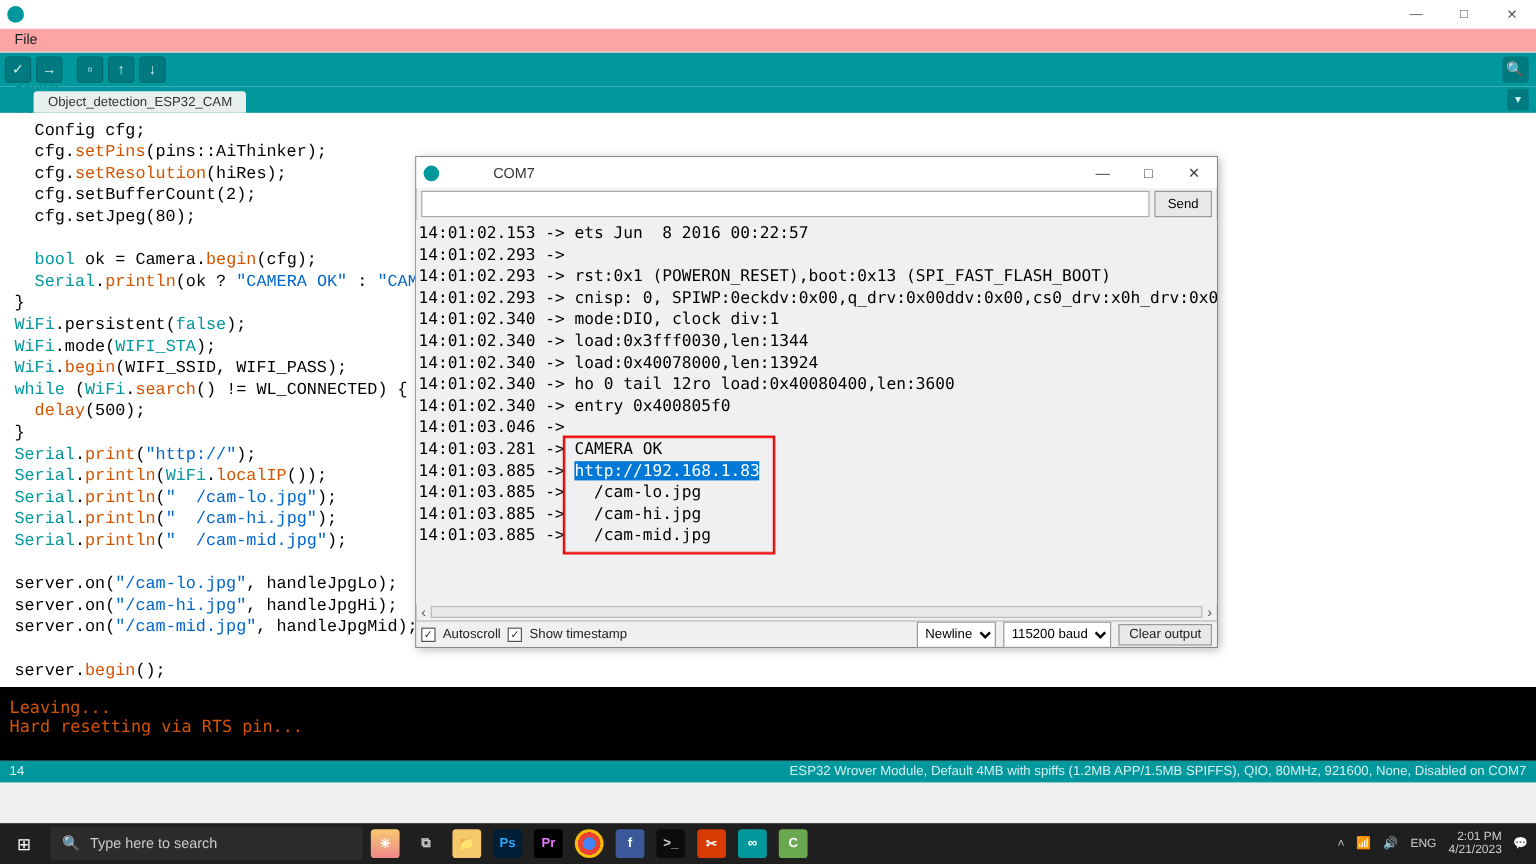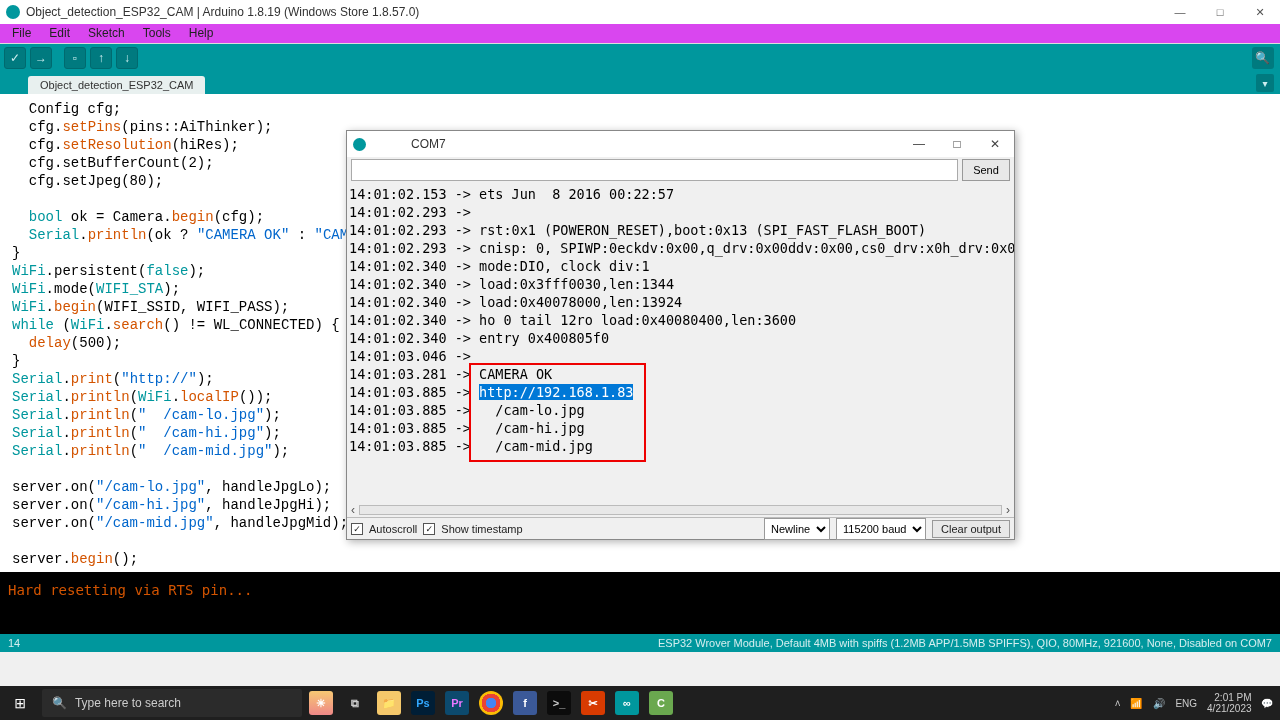--- a/index.html
+++ b/index.html
@@ -1,21 +1,21 @@
 <!DOCTYPE html>
 <html><head>
 <meta charset="utf-8">
 <style>
 * { box-sizing: border-box; margin: 0; padding: 0; }
 body { font-family: "Segoe UI", Arial, sans-serif; font-size: 12px; width: 1280px; height: 720px; overflow: hidden; background: #f0f0f0; position: relative; }
 .titlebar { background: #fff; height: 24px; display: flex; align-items: center; padding-left: 6px; color: #333; font-size: 12px; }
 .titlebar .ico { width: 14px; height: 14px; border-radius: 50%; background: #00979d; margin-right: 6px; display:inline-block;}
 .win-btns { position: absolute; right: 0; top: 0; display: flex; }
 .win-btn { width: 40px; height: 24px; display: flex; align-items: center; justify-content: center; color: #555; font-size: 11px; }
-.menubar { background: #d946ef; height: 20px; display: flex; padding-left: 4px; gap: 2px; border-bottom: 1px solid #ddd; }
+.menubar { background: #fca5a5; height: 20px; display: flex; padding-left: 4px; gap: 2px; border-bottom: 1px solid #ddd; flex-direction: column; }
 .menu-item { padding: 2px 8px; cursor: default; color: #222; }
 .toolbar { background: #00979d; height: 28px; display: flex; align-items: center; padding-left: 4px; gap: 4px; position: relative; }
 .tool-btn { width: 22px; height: 22px; border-radius: 3px; background: #007a7f; display: flex; align-items: center; justify-content: center; color: #cceeef; font-size: 12px; border:1px solid #006a6f;}
 .tool-right { position: absolute; right: 6px; top: 3px; width: 22px; height: 22px; border-radius: 3px; background: #007a7f; display:flex;align-items:center;justify-content:center;color:#cceeef;}
 .tab-row { background: #00979d; height: 22px; display: flex; padding-left: 28px; align-items: flex-end; position:relative;}
 .tab { background: #e8f0ef; padding: 3px 12px; border-radius: 3px 3px 0 0; color: #333; font-size: 11px; }
 .tab-btn{position:absolute;right:6px;top:2px;width:18px;height:18px;background:#007a7f;color:#cceeef;display:flex;align-items:center;justify-content:center;font-size:10px;border-radius:2px;}
 .editor { background: #fff; height: 478px; overflow: auto; position: relative; }
 .code { font-family: Consolas, "Courier New", monospace; font-size: 14px; line-height: 18px; padding: 6px 12px; white-space: pre; }
 .kw { color: #00979d; }
@@ -50,21 +50,20 @@
 .task-icon { width: 34px; height: 34px; display: flex; align-items: center; justify-content: center; }
 .ti-box{width:24px;height:24px;border-radius:3px;display:flex;align-items:center;justify-content:center;color:#fff;font-size:11px;font-weight:bold;}
 .tray { margin-left: auto; display: flex; align-items: center; gap: 10px; padding-right: 6px; color: #ccc; font-size: 10px; }
 .tray .stack { line-height: 11px; text-align: right; }
 </style>
 </head>
 <body>
 
 <div class="titlebar">
   <span class="ico"></span>
-  <span>Object_detection_ESP32_CAM | Arduino 1.8.19 (Windows Store 1.8.57.0)</span>
   <div class="win-btns">
     <div class="win-btn">—</div>
     <div class="win-btn">□</div>
     <div class="win-btn">✕</div>
   </div>
 </div>
 
 <div class="menubar">
   <div class="menu-item">File</div>
   <div class="menu-item">Edit</div>
@@ -111,20 +110,21 @@
 <span class="kw">Serial</span>.<span class="fn">println</span>(<span class="str">"  /cam-mid.jpg"</span>);
 
 server.on(<span class="str">"/cam-lo.jpg"</span>, handleJpgLo);
 server.on(<span class="str">"/cam-hi.jpg"</span>, handleJpgHi);
 server.on(<span class="str">"/cam-mid.jpg"</span>, handleJpgMid);
 
 server.<span class="fn">begin</span>();</div>
 </div>
 
 <div class="console">
+  <div>Leaving...</div>
   <div>Hard resetting via RTS pin...</div>
 </div>
 
 <div class="statusbar">
   <span>14</span>
   <span>ESP32 Wrover Module, Default 4MB with spiffs (1.2MB APP/1.5MB SPIFFS), QIO, 80MHz, 921600, None, Disabled on COM7</span>
 </div>
 
 <div class="serial">
   <div class="serial-title">
@@ -185,21 +185,21 @@
   <div class="task-icon">
       <div class="ti-box" style="color:#ccc;">⧉</div>
     </div>
   <div class="task-icon">
       <div class="ti-box" style="background:#f5c86b;color:#9a6;">📁</div>
     </div>
   <div class="task-icon">
       <div class="ti-box" style="background:#001e36;color:#31a8ff;">Ps</div>
     </div>
   <div class="task-icon">
-      <div class="ti-box" style="background:#0c4a6e;color:#ea77ff;">Pr</div>
+      <div class="ti-box" style="background:#000000;color:#ea77ff;">Pr</div>
     </div>
   <div class="task-icon">
       <div class="ti-box" style="background:radial-gradient(#4285f4 30%,#ea4335 31% 55%,#fbbc05 56% 75%,#34a853 76%);border-radius:50%;"></div>
     </div>
   <div class="task-icon">
       <div class="ti-box" style="background:#3b5998;">f</div>
     </div>
   <div class="task-icon">
       <div class="ti-box" style="background:#0c0c0c;color:#ccc;">&gt;_</div>
     </div>

